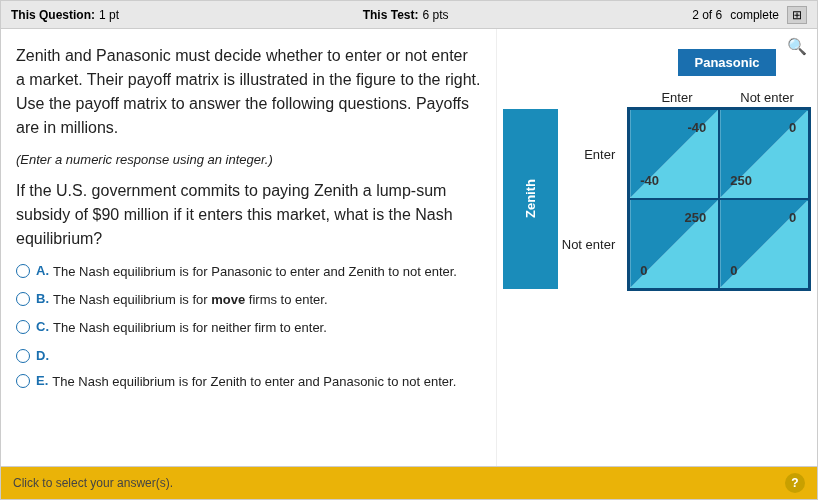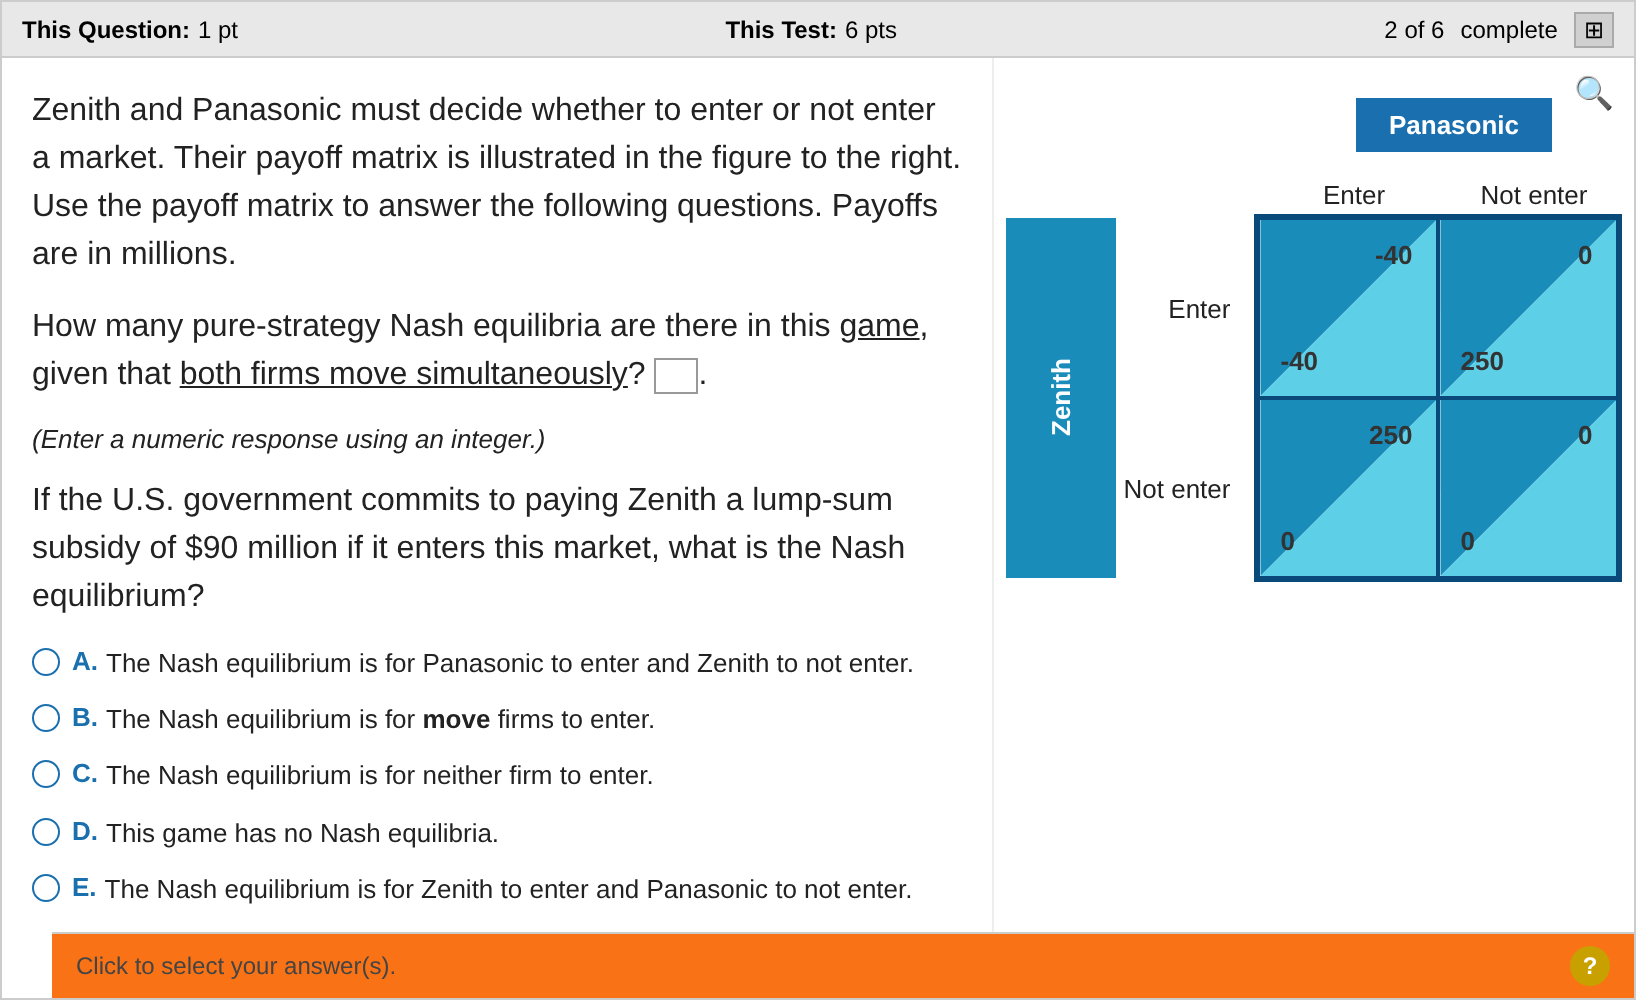--- a/index.html
+++ b/index.html
@@ -231,28 +231,27 @@
       width: 55px;
       height: 180px;
       background: #1a8cba;
       color: white;
       font-size: 13px;
       font-weight: bold;
       writing-mode: vertical-lr;
       transform: rotate(180deg);
     }
     .bottom-bar {
-      background: #f97316;
+      background: #eab308;
       border-top: 1px solid #ccc;
       padding: 6px 12px;
       display: flex;
       justify-content: space-between;
       align-items: center;
       min-height: 30px;
-      margin-left: 25px;
     }
     .bottom-help {
       font-size: 12px;
       color: #444;
     }
     .help-btn {
       background: #c8a000;
       color: white;
       border: none;
       border-radius: 50%;
@@ -289,24 +288,20 @@
       <span class="complete-text">complete</span>
       <button class="expand-btn">⊞</button>
     </div>
   </div>
 
   <div class="content-area">
 
     <div class="left-panel">
       <p class="question-text">Zenith and Panasonic must decide whether to enter or not enter a market.  Their payoff matrix is illustrated in the figure to the right.  Use the payoff matrix to answer the following questions.  Payoffs are in millions.</p>
 
-      <p class="question-text">
-        <span>How many pure-strategy Nash equilibria are there in this <span class="underline">game</span>, given that <span class="underline">both firms move simultaneously</span>?</span>
-        <span class="inline-input"></span>.
-      </p>
       <p class="italic-text">(Enter a numeric response using an integer.)</p>
 
       <p class="question-text">If the U.S. government commits to paying Zenith a lump-sum subsidy of $90 million if it enters this market, what is the Nash equilibrium?</p>
 
       <div class="answer-choices">
         <div class="choice-item">
           <div class="radio-circle"></div>
           <span class="choice-label">A.</span>
           <span class="choice-text">The Nash equilibrium is for Panasonic to enter and Zenith to not enter.</span>
         </div>
@@ -316,21 +311,20 @@
           <span class="choice-text">The Nash equilibrium is for <span class="bold">move</span> firms to enter.</span>
         </div>
         <div class="choice-item">
           <div class="radio-circle"></div>
           <span class="choice-label">C.</span>
           <span class="choice-text">The Nash equilibrium is for neither firm to enter.</span>
         </div>
         <div class="choice-item">
           <div class="radio-circle"></div>
           <span class="choice-label">D.</span>
-          <span class="choice-text">This game has no Nash equilibria.</span>
         </div>
         <div class="choice-item">
           <div class="radio-circle"></div>
           <span class="choice-label">E.</span>
           <span class="choice-text">The Nash equilibrium is for Zenith to enter and Panasonic to not enter.</span>
         </div>
       </div>
     </div>
 
     <div class="right-panel">

